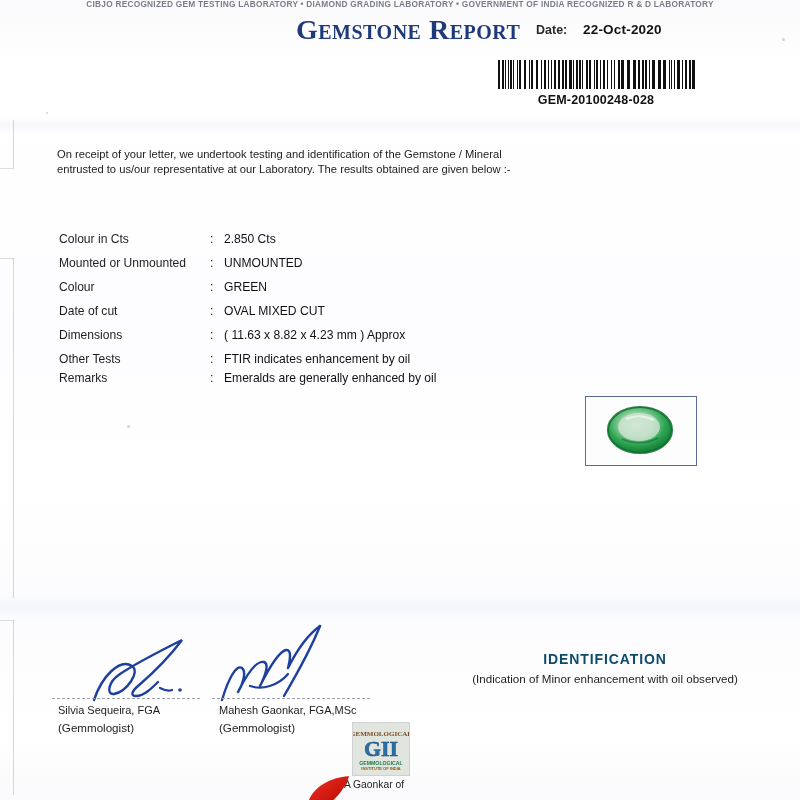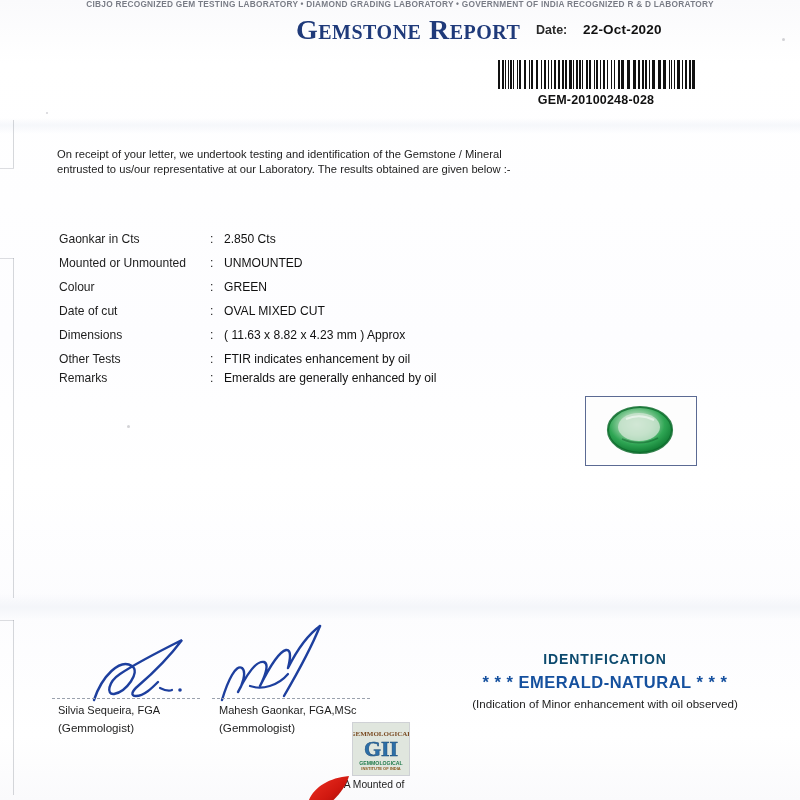--- a/index.html
+++ b/index.html
@@ -435,21 +435,21 @@
     <div class="barcode-number">GEM-20100248-028</div>
   </div>
 
   <div class="intro">
     <div>On receipt of your letter, we undertook testing and identification of the Gemstone / Mineral</div>
     <div>entrusted to us/our representative at our Laboratory. The results obtained are given below :-</div>
   </div>
 
   <div class="detail-table" id="detail-table">
       <div class="row">
-        <div class="label">Gaonkar in Cts</div>
+        <div class="label">Colour in Cts</div>
         <div class="colon">:</div>
         <div class="value">2.850 Cts</div>
       </div>
       <div class="row">
         <div class="label">Mounted or Unmounted</div>
         <div class="colon">:</div>
         <div class="value">UNMOUNTED</div>
       </div>
       <div class="row">
         <div class="label">Colour</div>
@@ -520,34 +520,33 @@
 
     <div class="sig-name" style="left:58px;top:704px;">Silvia Sequeira, FGA</div>
     <div class="sig-role" style="left:58px;top:721px;">(Gemmologist)</div>
 
     <div class="sig-name" style="left:219px;top:704px;">Mahesh Gaonkar, FGA,MSc</div>
     <div class="sig-role" style="left:219px;top:721px;">(Gemmologist)</div>
   </div>
 
   <div class="ident-block">
     <div class="ident-heading">IDENTIFICATION</div>
-    <div class="ident-result">* * * EMERALD-NATURAL * * *</div>
     <div class="ident-note">(Indication of Minor enhancement with oil observed)</div>
   </div>
 
   <div class="logo-wrap">
     <svg class="logo-img" viewBox="0 0 56 52">
       <rect x="0" y="0" width="56" height="52" fill="#f2f0e8"></rect>
       <rect x="0" y="0" width="56" height="52" fill="rgba(170,200,190,.25)"></rect>
       <text x="28" y="13" text-anchor="middle" font-family="Liberation Serif, serif" font-size="7" font-weight="700" fill="#7a4b22">GEMMOLOGICAL</text>
       <text x="28" y="33" text-anchor="middle" font-family="Liberation Serif, serif" font-size="22" font-weight="700" fill="#2c6fa8" stroke="#1b4a78" stroke-width=".5">GII</text>
       <text x="28" y="42" text-anchor="middle" font-family="Liberation Sans, sans-serif" font-size="5.2" font-weight="700" fill="#1f7a4a">GEMMOLOGICAL</text>
       <text x="28" y="47" text-anchor="middle" font-family="Liberation Sans, sans-serif" font-size="4" font-weight="700" fill="#8a5a20">INSTITUTE OF INDIA</text>
     </svg>
-    <div class="project-of">A Mounted of</div>
+    <div class="project-of">A Gaonkar of</div>
   </div>
 
   <svg class="red-gem" viewBox="0 0 56 34">
     <defs>
       <linearGradient id="redGrad" x1="0%" y1="0%" x2="100%" y2="100%">
         <stop offset="0%" stop-color="#f03224"></stop>
         <stop offset="55%" stop-color="#d01810"></stop>
         <stop offset="100%" stop-color="#8e0a06"></stop>
       </linearGradient>
     </defs>

